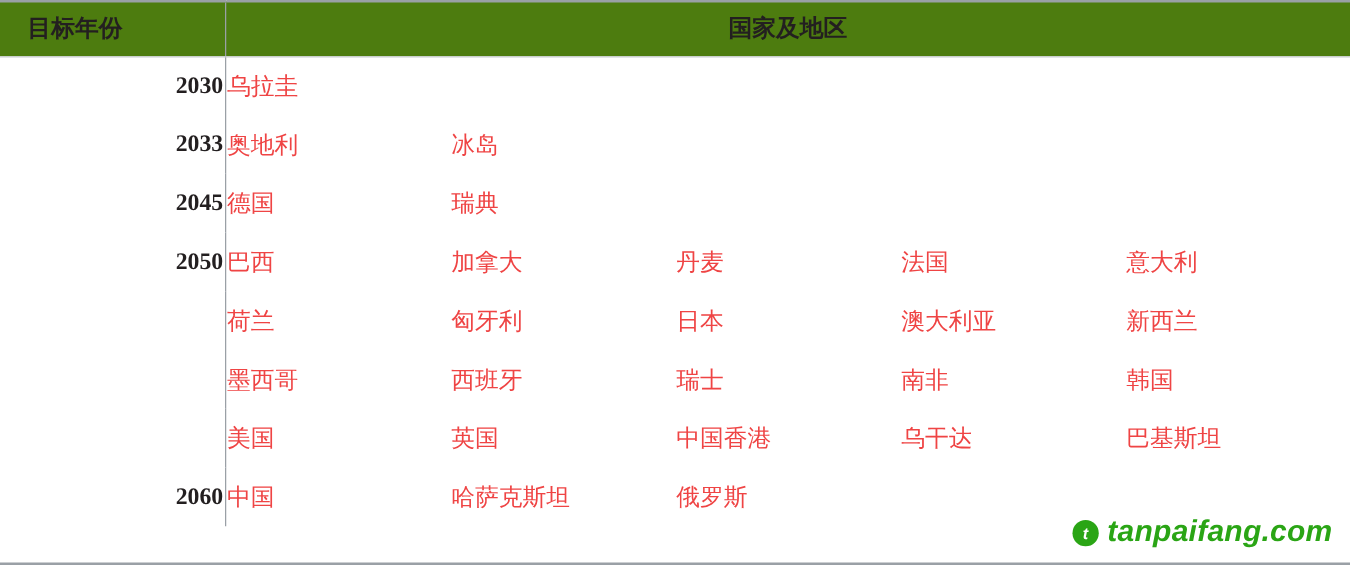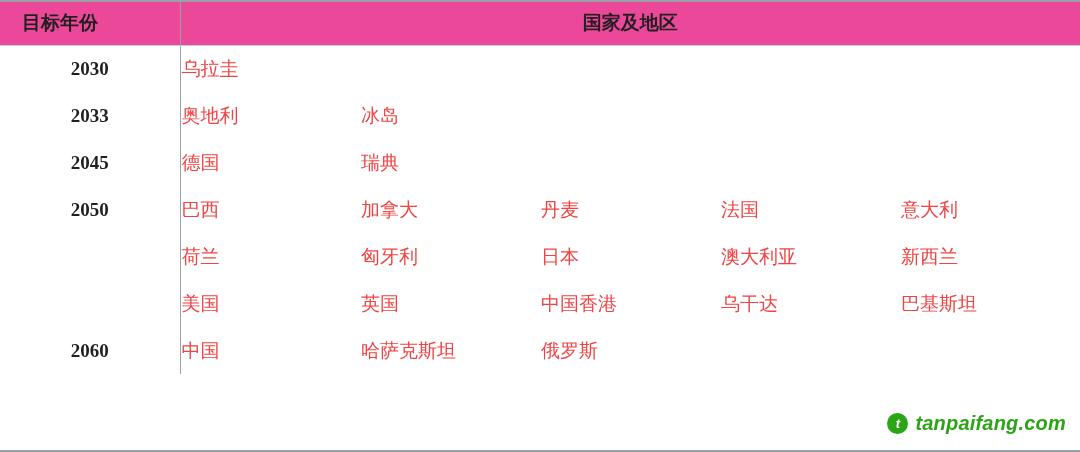--- a/index.html
+++ b/index.html
@@ -19,21 +19,21 @@
     width: 1080px;
     position: relative;
   }
   table.data-table {
     width: 1080px;
     border-collapse: collapse;
     table-layout: fixed;
   }
   
   tr.header-row {
-    background: #ec4899;
+    background: #4d7c0f;
     height: 44px;
     border-radius: 18px;
   }
   tr.header-row td {
     font-weight: bold;
     font-size: 19px;
     color: #231f20;
     border-top: 2px solid #9aa0a6;
     border-bottom: 1px solid #c8ccd0;
     vertical-align: middle;
@@ -52,21 +52,21 @@
     height: 47px;
   }
   tr.data-row td {
     vertical-align: middle;
     font-size: 19px;
   }
   td.year-cell {
     width: 155px;
     font-weight: bold;
     font-size: 18px;
-    text-align: center;
+    text-align: right;
     border-right: 1.5px solid #9aa0a6;
     color: #231f20;
   }
   td.country-cell {
     font-size: 19px;
     color: #ef4444;
   }
   
   .bottom-rule {
     position: absolute;
@@ -97,21 +97,21 @@
     font-style: italic;
     display: flex;
     align-items: center;
     justify-content: center;
     line-height: 1;
   }
   .watermark .wm-text {
     color: #2aa515;
     font-weight: bold;
     font-style: italic;
-    font-size: 20px;
+    font-size: 24px;
     letter-spacing: 0.2px;
   }
 </style>
 </head>
 <body>
 
 <div class="table-wrap">
   <table class="data-table">
     <tbody>
       <tr class="header-row">
@@ -158,20 +158,28 @@
 
       <tr class="data-row">
         <td class="year-cell"></td>
         <td class="country-cell">荷兰</td>
         <td class="country-cell">匈牙利</td>
         <td class="country-cell">日本</td>
         <td class="country-cell">澳大利亚</td>
         <td class="country-cell">新西兰</td>
       </tr>
 
+      <tr class="data-row">
+        <td class="year-cell"></td>
+        <td class="country-cell">墨西哥</td>
+        <td class="country-cell">西班牙</td>
+        <td class="country-cell">瑞士</td>
+        <td class="country-cell">南非</td>
+        <td class="country-cell">韩国</td>
+      </tr>
 
       <tr class="data-row">
         <td class="year-cell"></td>
         <td class="country-cell">美国</td>
         <td class="country-cell">英国</td>
         <td class="country-cell">中国香港</td>
         <td class="country-cell">乌干达</td>
         <td class="country-cell">巴基斯坦</td>
       </tr>
 

